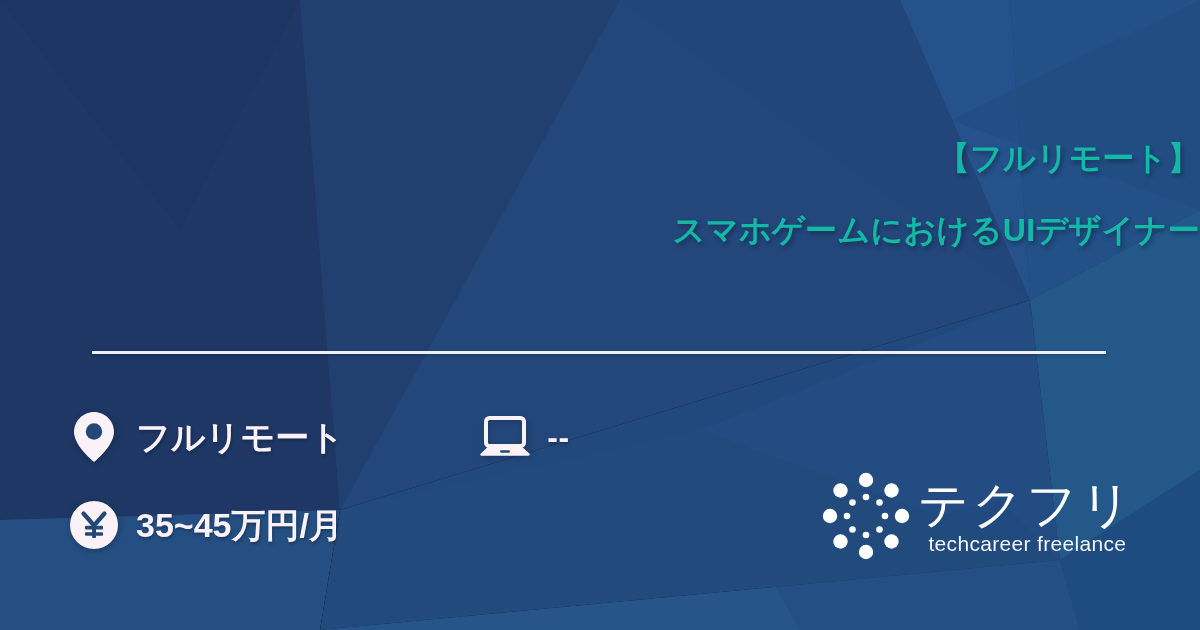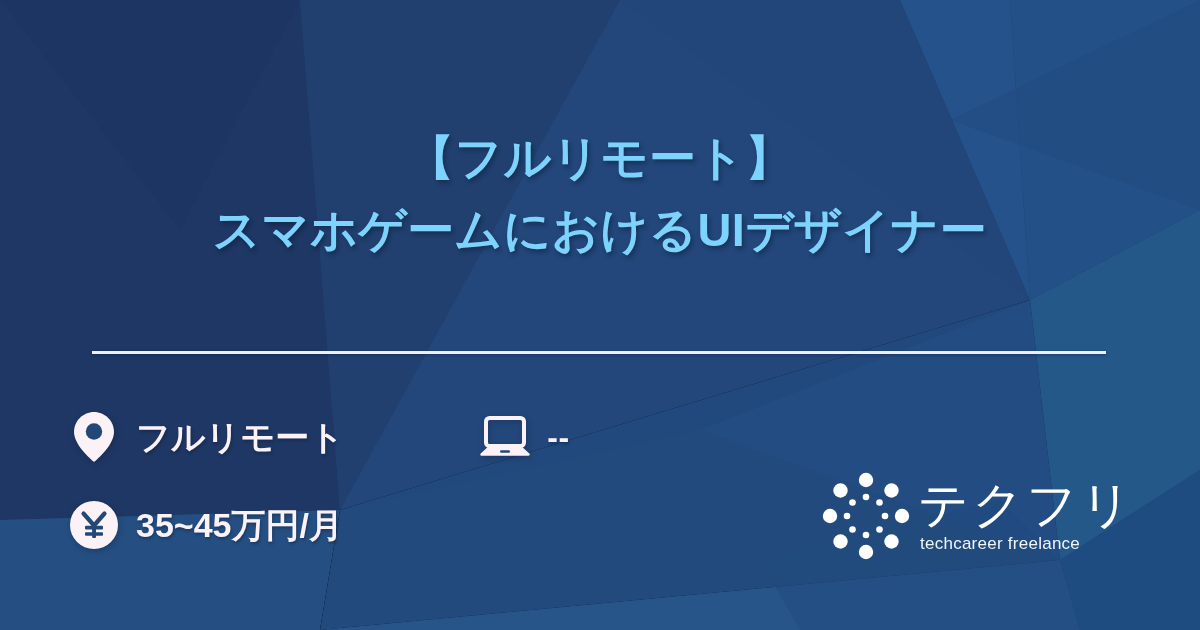--- a/index.html
+++ b/index.html
@@ -40,27 +40,28 @@
 
   
   .title-block {
     position: absolute;
     left: 0;
     top: 122px;
     width: 1200px;
     text-align: center;
   }
   .title-line {
-    font-size: 47px;
+    font-size: 32px;
     font-weight: 700;
     line-height: 72px;
     letter-spacing: 0.01em;
-    color: #7dd3fc;
+    color: #14b8a6;
     text-shadow: 2px 3px 4px rgba(10, 24, 50, 0.45);
     white-space: nowrap;
+    text-align: right;
   }
 
   
   .divider {
     position: absolute;
     left: 92px;
     top: 351px;
     width: 1014px;
     height: 3px;
     background: #eef0f6;
@@ -128,31 +129,31 @@
     height: 92px;
     display: flex;
     align-items: center;
     justify-content: center;
   }
   .logo-mark svg { display: block; }
   .logo-type {
     margin-left: 4px;
     display: flex;
     flex-direction: column;
-    align-items: flex-start;
+    align-items: center;
   }
   .logo-name {
     font-size: 50px;
     font-weight: 400;
     line-height: 54px;
     letter-spacing: 0.06em;
     color: #ffffff;
   }
   .logo-sub {
-    font-size: 17px;
+    font-size: 21px;
     font-weight: 400;
     line-height: 20px;
     letter-spacing: 0.015em;
     color: #f0f3f8;
     margin-top: 2px;
     margin-left: 2px;
   }
 </style>
 </head>
 <body>

